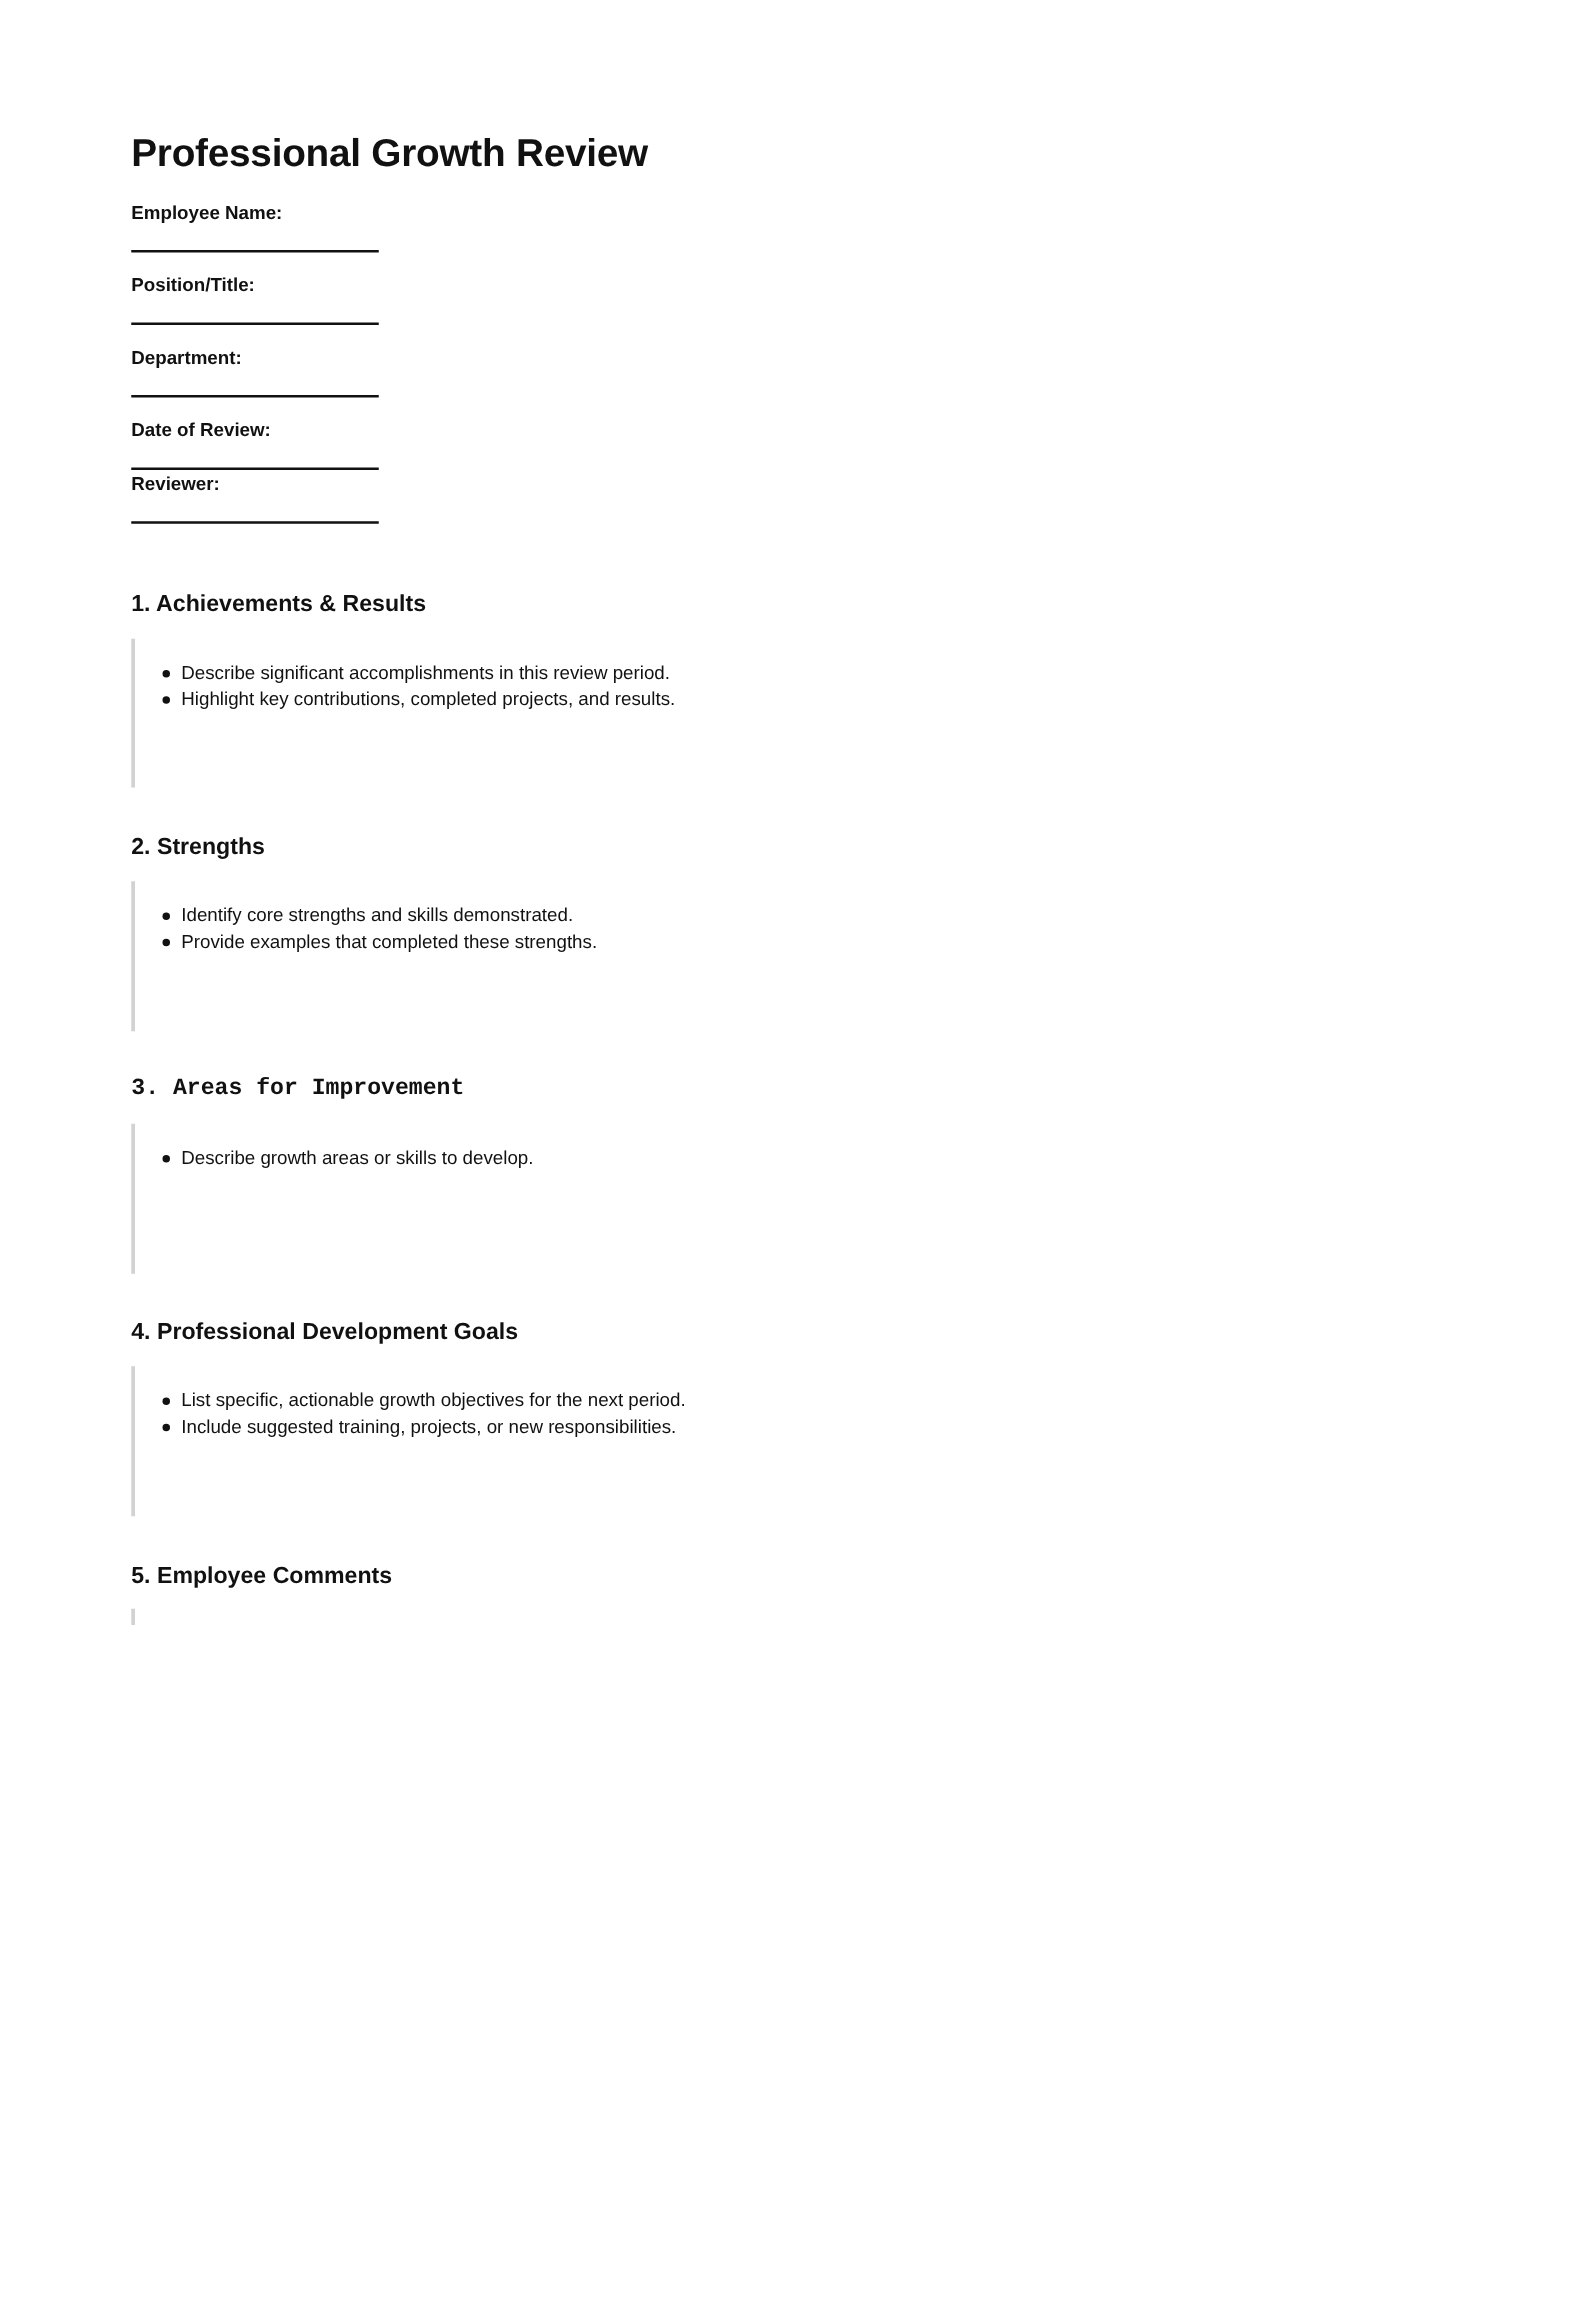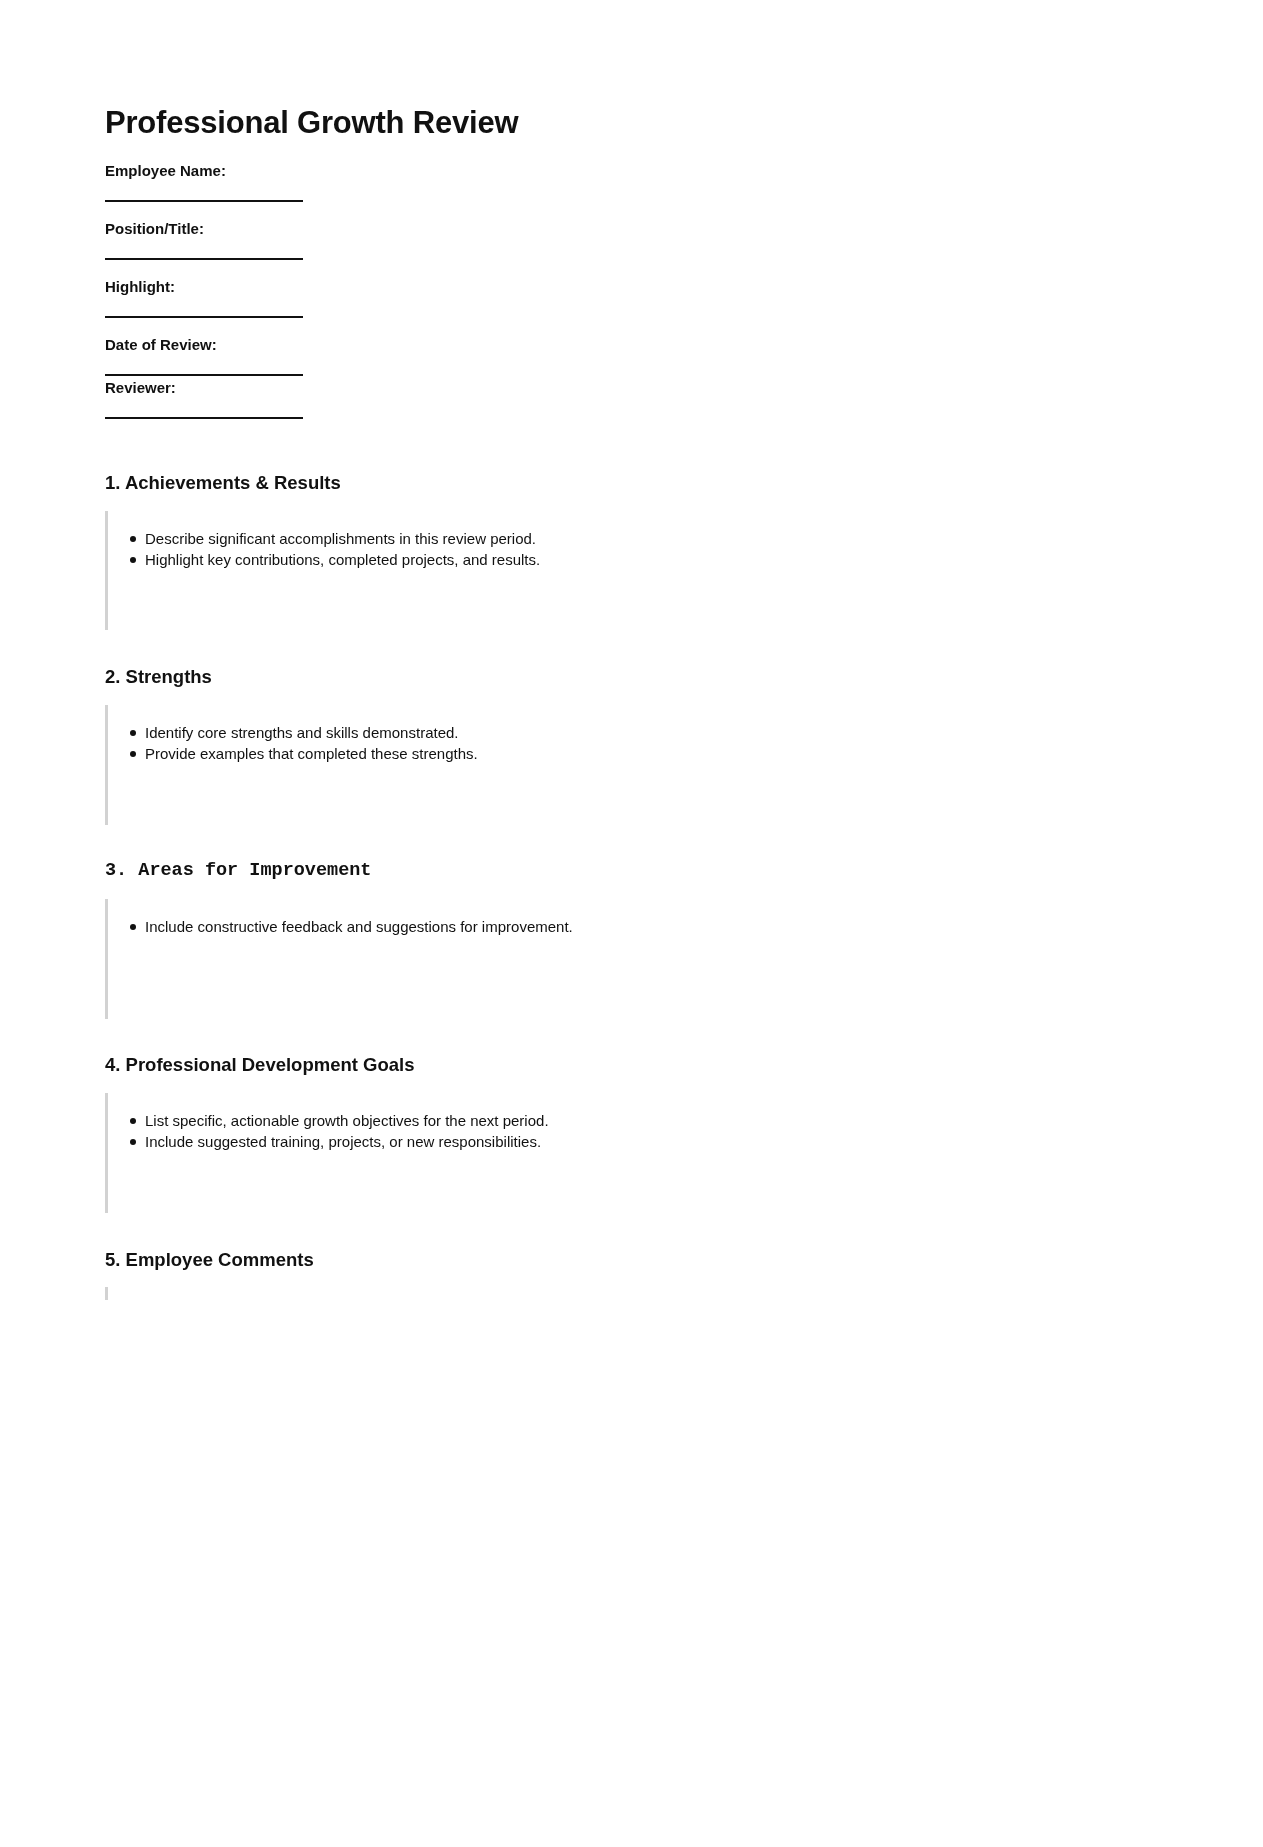--- a/index.html
+++ b/index.html
@@ -112,21 +112,21 @@
 
   <div class="field" style="top:161px;">
     <span class="field-label">Employee Name:</span>
     <span class="field-line"></span>
   </div>
   <div class="field" style="top:219px;">
     <span class="field-label">Position/Title:</span>
     <span class="field-line"></span>
   </div>
   <div class="field" style="top:277px;">
-    <span class="field-label">Highlight:</span>
+    <span class="field-label">Department:</span>
     <span class="field-line"></span>
   </div>
   <div class="field" style="top:335px;">
     <span class="field-label">Date of Review:</span>
     <span class="field-line"></span>
   </div>
   <div class="field" style="top:378px;">
     <span class="field-label">Reviewer:</span>
     <span class="field-line"></span>
   </div>
@@ -143,21 +143,21 @@
   <div class="section-block" style="top:705px;height:120px;">
     <ul class="section-list">
       <li><span class="bullet"></span><span>Identify core strengths and skills demonstrated.</span></li>
       <li><span class="bullet"></span><span>Provide examples that completed these strengths.</span></li>
     </ul>
   </div>
 
   <h2 class="section-heading" style="top:859px;font-family:Liberation Mono, monospace;">3. Areas for Improvement</h2>
   <div class="section-block" style="top:899px;height:120px;">
     <ul class="section-list">
-      <li><span class="bullet"></span><span>Include constructive feedback and suggestions for improvement.</span></li>
+      <li><span class="bullet"></span><span>Describe growth areas or skills to develop.</span></li>
     </ul>
   </div>
 
   <h2 class="section-heading" style="top:1053px;">4. Professional Development Goals</h2>
   <div class="section-block" style="top:1093px;height:120px;">
     <ul class="section-list">
       <li><span class="bullet"></span><span>List specific, actionable growth objectives for the next period.</span></li>
       <li><span class="bullet"></span><span>Include suggested training, projects, or new responsibilities.</span></li>
     </ul>
   </div>

